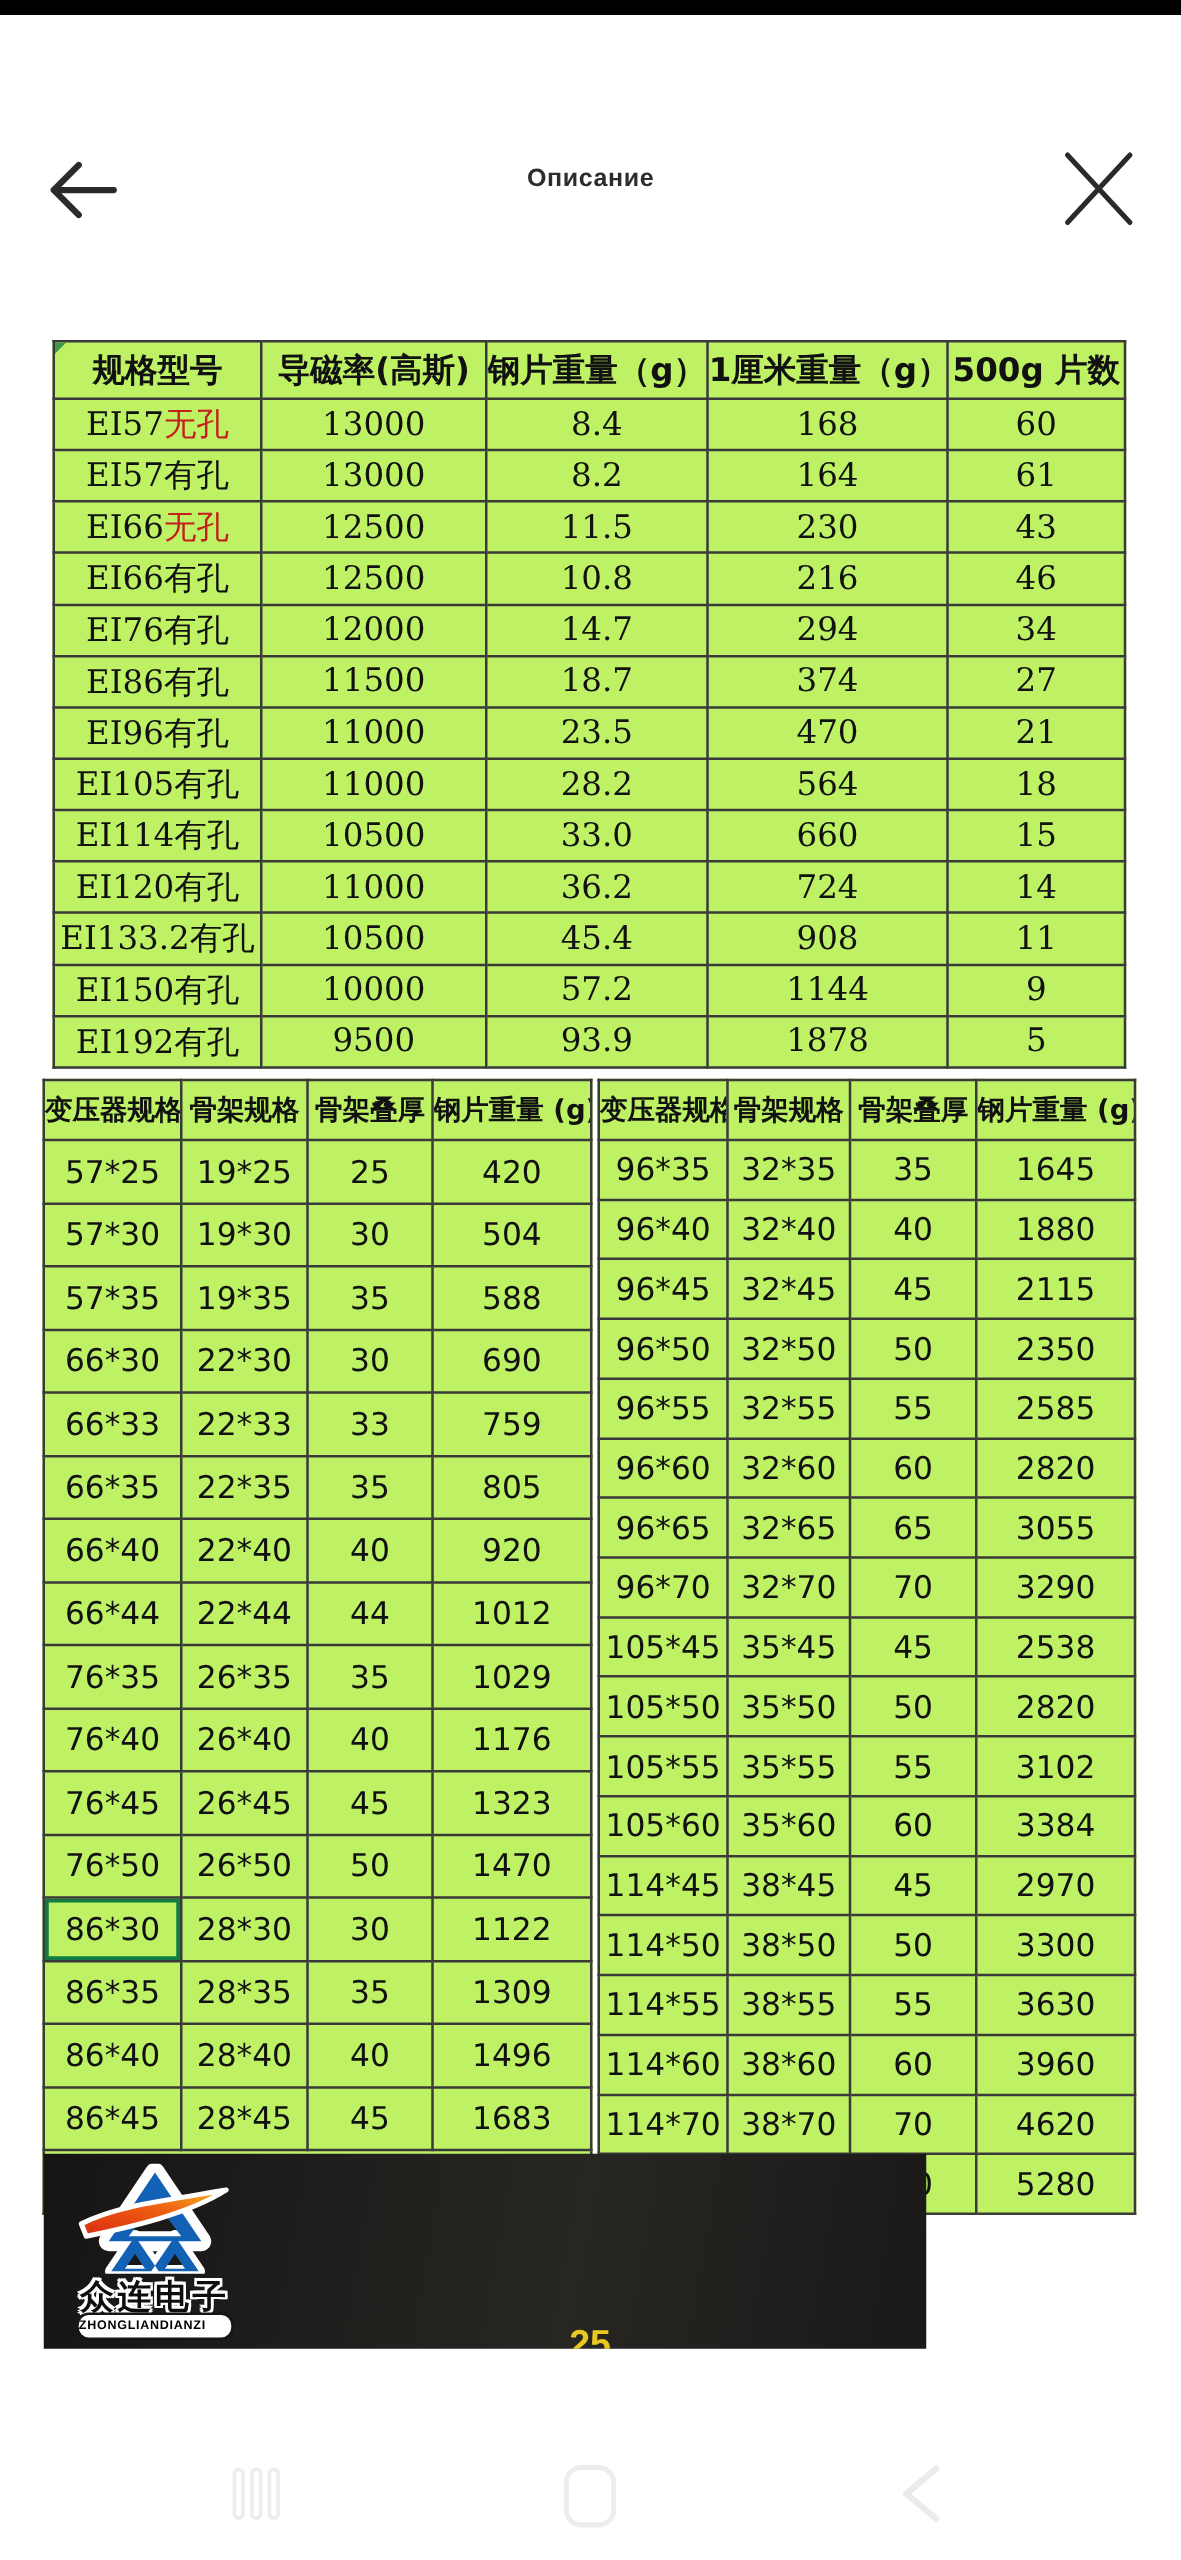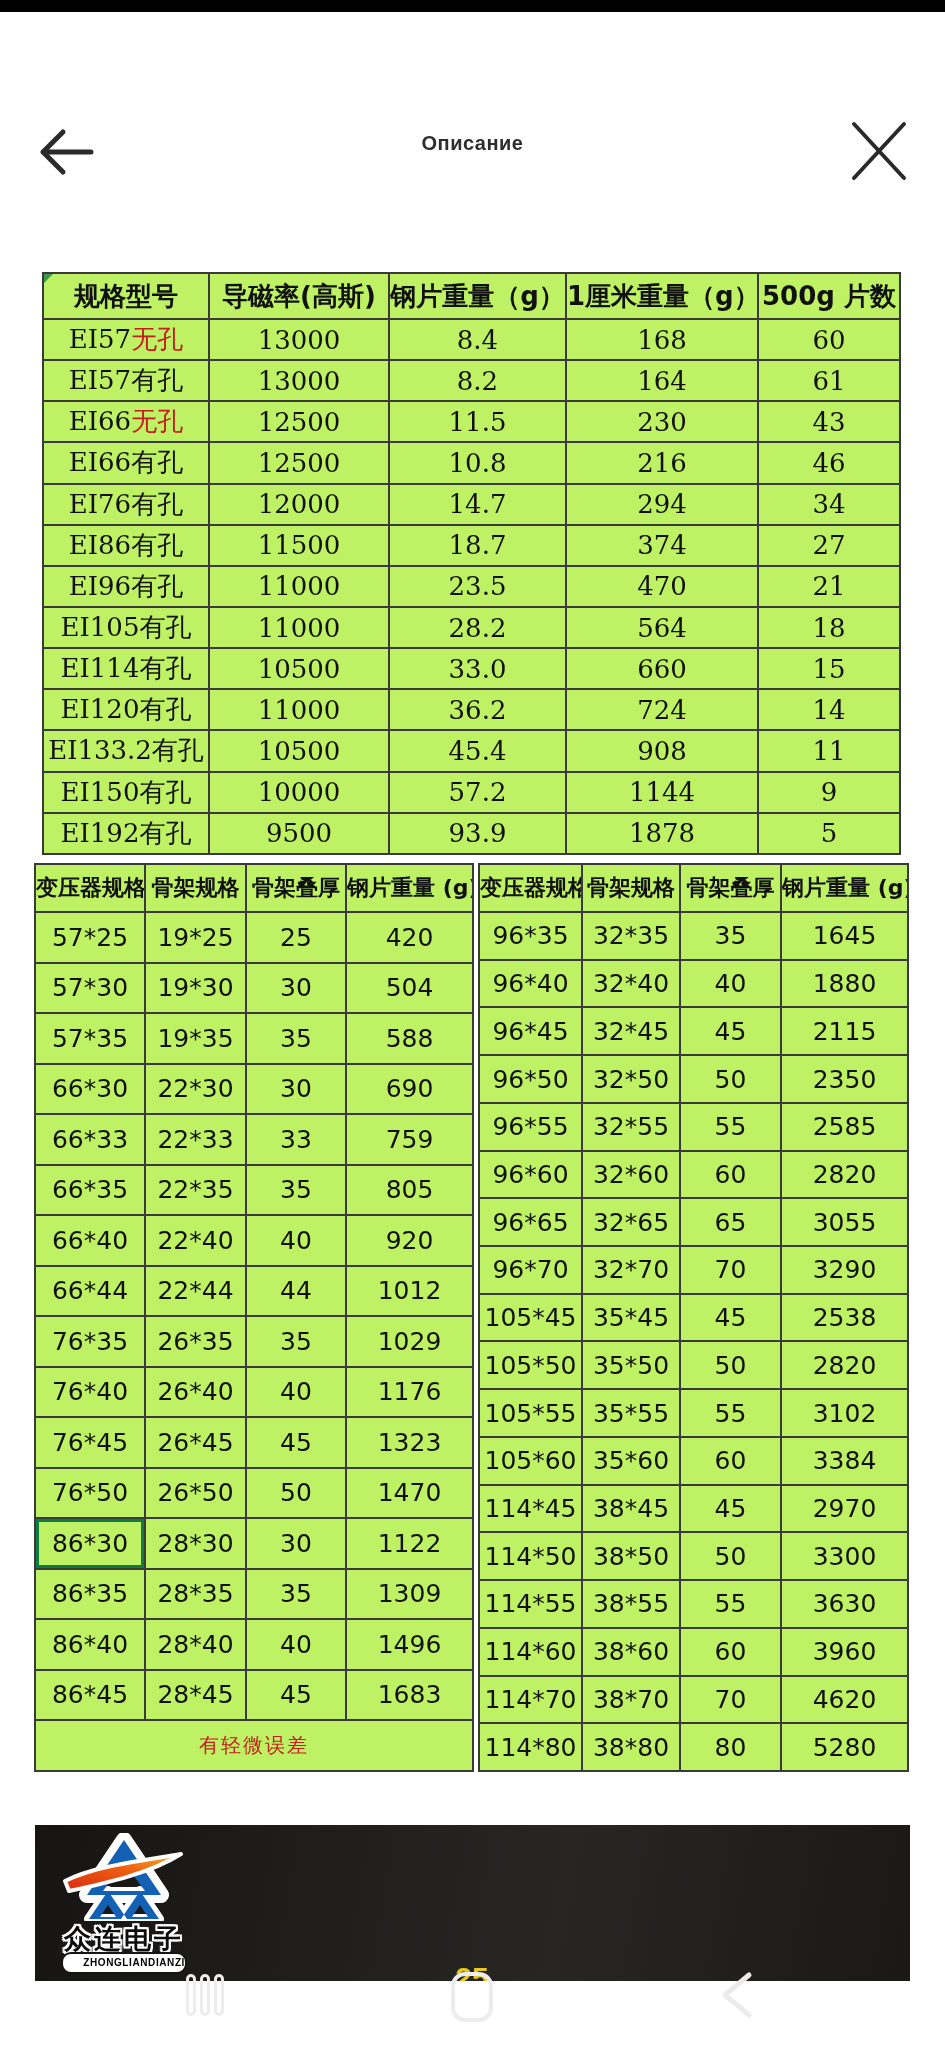--- a/index.html
+++ b/index.html
@@ -28,31 +28,31 @@
   .t2{font-family:"DejaVu Sans","Liberation Sans",sans-serif;font-size:25px;}
   #t2-left{left:34px;top:863px;width:438px;height:909px;}
   #t2-right{left:478px;top:863px;width:429px;height:909px;}
   .t2 thead tr{height:48px;}
   .t2 tbody tr{height:47px;}
   .t2 th{font-size:22px;font-weight:700;}
   .red{color:#c41e1e;}
   .note-cell{color:#c41e1e;font-size:20px;letter-spacing:2px;}
   .selected{box-shadow:inset 0 0 0 3px #107c41;}
   
-  .banner{position:absolute;left:35px;top:1825px;width:875px;height:156px;overflow:hidden;
+  .banner{position:absolute;left:35px;top:1723px;width:706px;height:156px;overflow:hidden;
           background:linear-gradient(100deg,#161514 0%,#201f1d 35%,#282623 60%,#1a1918 100%);}
   .brand-logo{position:absolute;left:26px;top:8px;}
   .brand-cn{position:absolute;left:20px;top:96px;width:138px;text-align:center;font-size:27px;
             font-weight:800;color:#0d0d0d;letter-spacing:3px;
             font-family:"DejaVu Sans","Liberation Sans",sans-serif;
             text-shadow:-2px -2px 0 #fff,2px -2px 0 #fff,-2px 2px 0 #fff,2px 2px 0 #fff,
                         -2px 0 0 #fff,2px 0 0 #fff,0 -2px 0 #fff,0 2px 0 #fff;}
   .brand-en{position:absolute;left:26px;top:127px;width:122px;height:18px;background:#fff;
             border:2px solid #151515;border-radius:10px;font-size:10px;font-weight:700;
-            letter-spacing:0.6px;color:#000;text-align:right;line-height:18px;}
+            letter-spacing:0.6px;color:#000;text-align:left;line-height:18px;}
   .page-num{position:absolute;left:392px;bottom:-14px;width:90px;text-align:center;
             font-size:30px;font-weight:700;color:#e9c81f;}
   
   .nav-recents{position:absolute;left:186px;top:1974px;display:flex;gap:4px;cursor:pointer;}
   .nav-recents span{display:block;width:10px;height:42px;border:3px solid #ededed;
                     border-radius:6px;box-sizing:border-box;}
   .nav-home{position:absolute;left:451px;top:1972px;width:34px;height:42px;
             border:4px solid #ededed;border-radius:14px;box-sizing:content-box;cursor:pointer;}
   .nav-back{position:absolute;left:716px;top:1970px;cursor:pointer;}
 </style>

